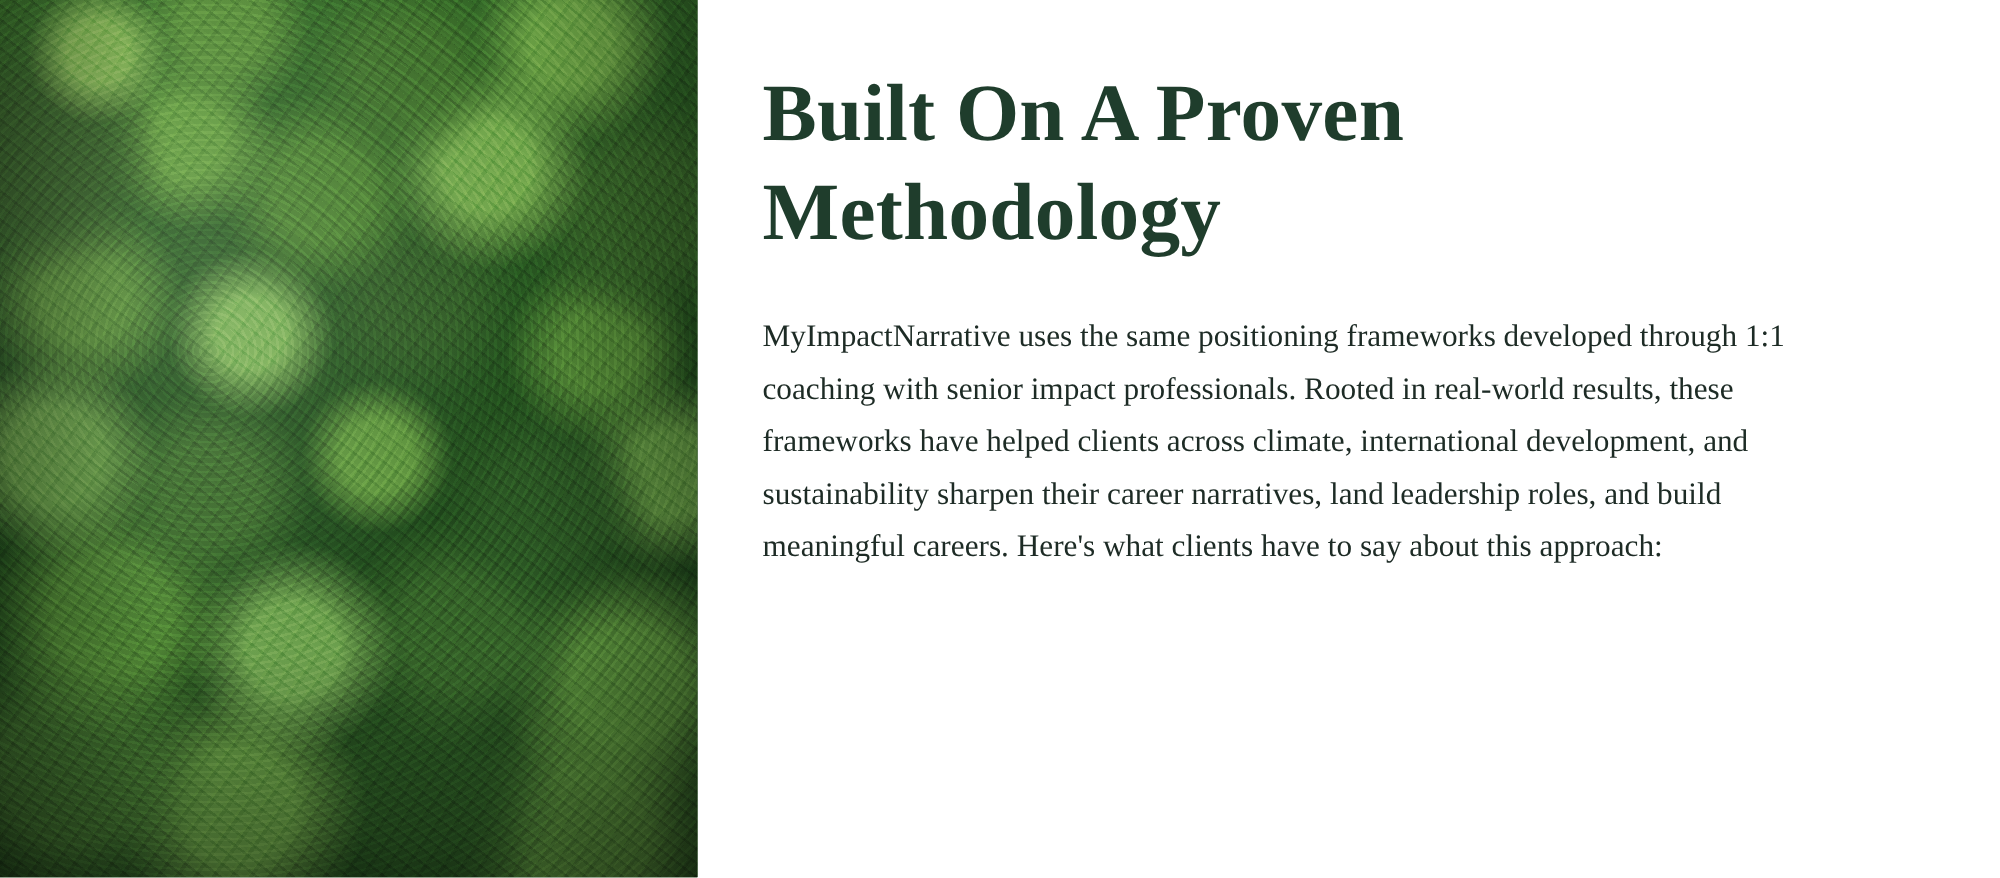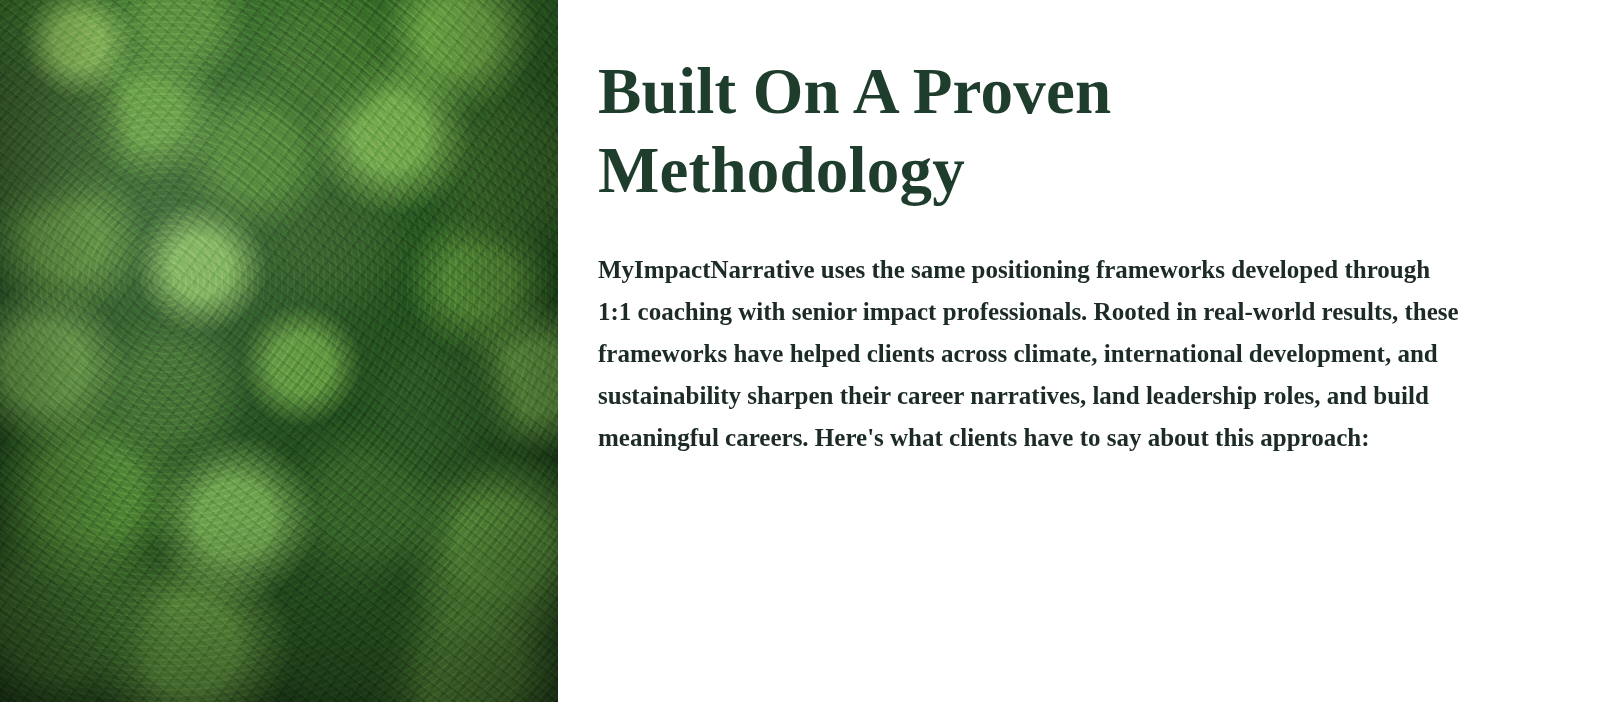--- a/index.html
+++ b/index.html
@@ -85,42 +85,42 @@
     inset: 0;
     background:
       radial-gradient(ellipse at 30% 30%, rgba(255,255,255,0.12) 0%, rgba(255,255,255,0) 45%),
       linear-gradient(90deg, rgba(0,0,0,0.30) 0%, rgba(0,0,0,0) 22%, rgba(0,0,0,0) 76%, rgba(0,0,0,0.26) 100%),
       linear-gradient(0deg, rgba(0,0,0,0.34) 0%, rgba(0,0,0,0) 26%);
   }
 
   
   .content {
     flex: 1 1 auto;
-    padding: 52px 140px 0 40px;
+    padding: 52px 140px 0 52px;
     box-sizing: border-box;
   }
 
   .heading {
     margin: 0;
     color: #1f3d2c;
     font-family: "Liberation Serif", serif;
     font-size: 65px;
     line-height: 1.22;
     font-weight: 700;
     letter-spacing: 0.2px;
     max-width: 640px;
   }
 
   .body-copy {
     margin: 38px 0 0 0;
     color: #1d2b25;
     font-family: "Liberation Serif", serif;
     font-size: 25px;
     line-height: 1.68;
-    font-weight: 700;
+    font-weight: 400;
     max-width: 880px;
   }
 </style>
 </head>
 <body>
 
 <div class="page">
 
   <div class="photo-panel">
     <div class="photo-canvas"></div>

